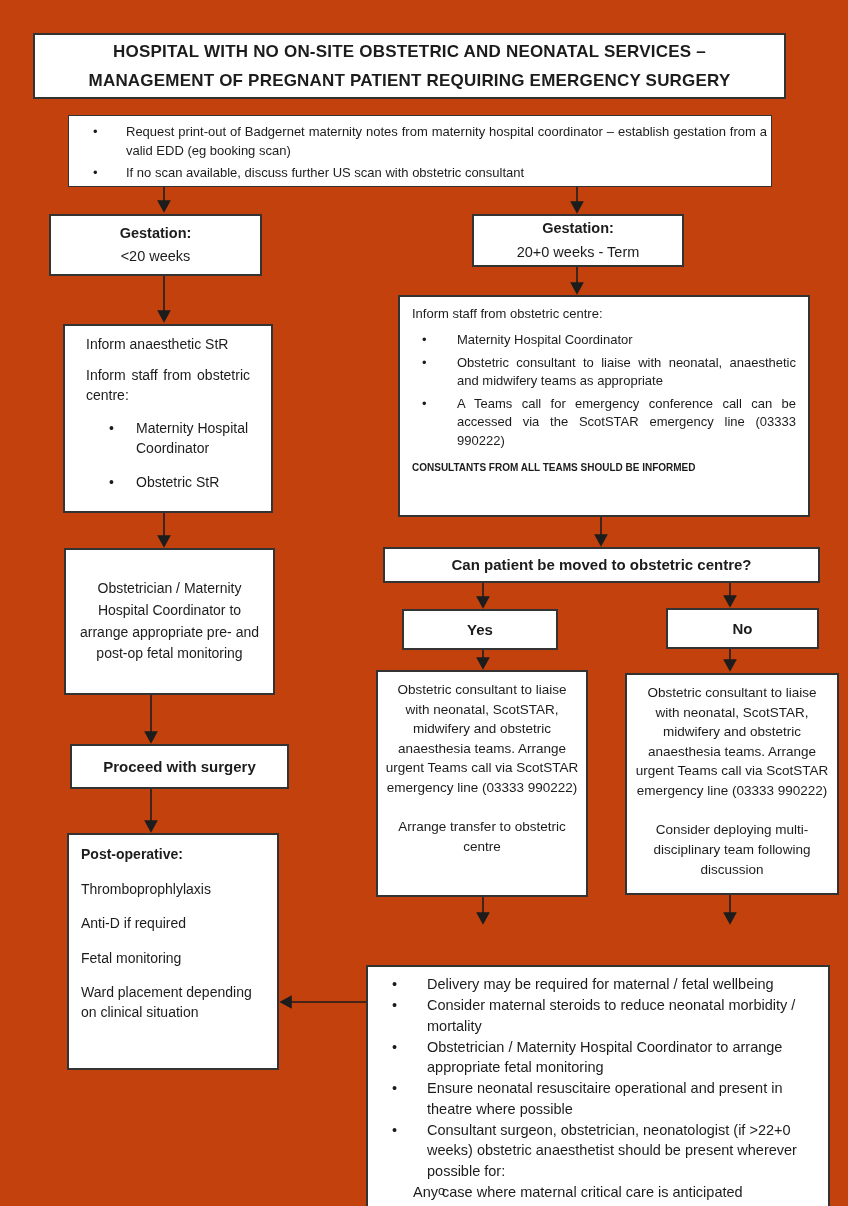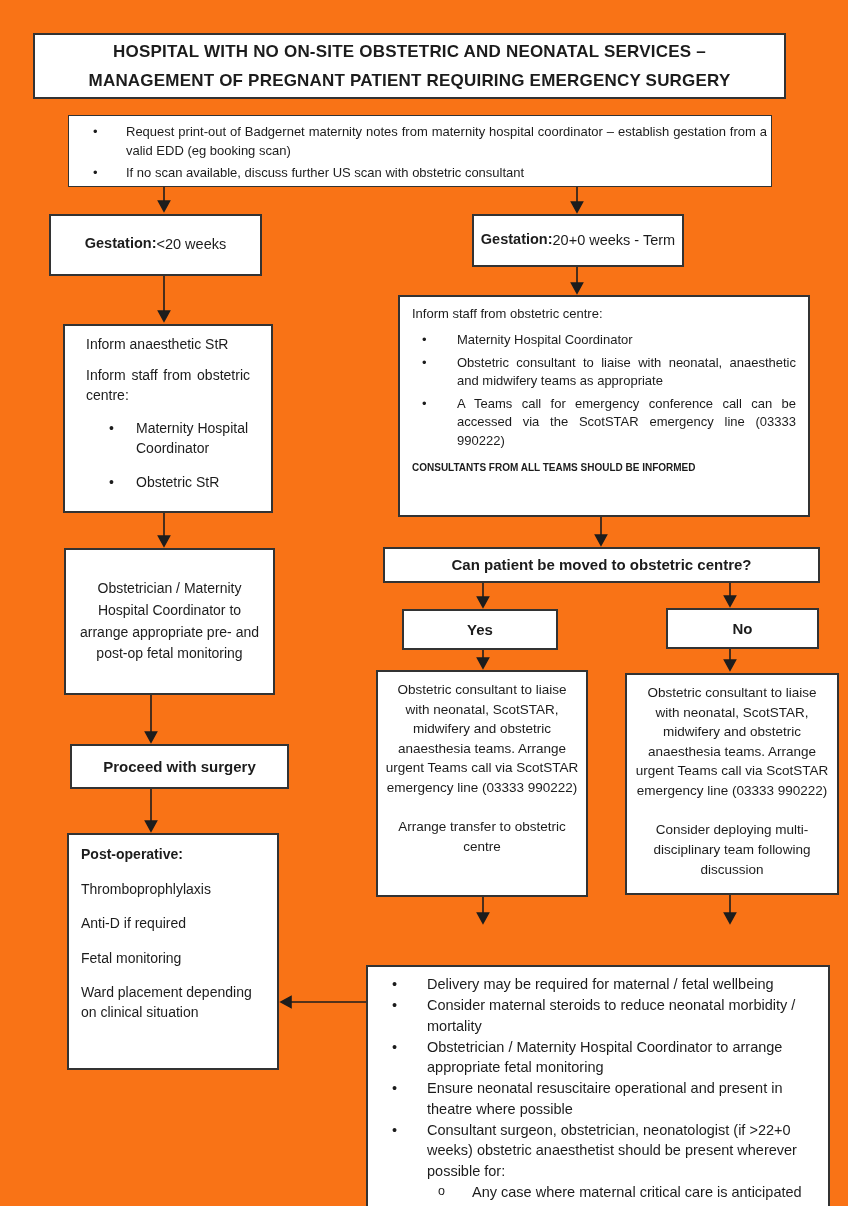--- a/index.html
+++ b/index.html
@@ -1,21 +1,21 @@
 <!DOCTYPE html>
 <html><head>
 <meta charset="utf-8">
 <style>
   * { margin:0; padding:0; box-sizing:border-box; }
   html,body { background:#ffffff; }
   body { font-family:"Liberation Sans", sans-serif; color:#1c1c1c; }
-  .canvas { position:relative; width:848px; height:1206px; background:#f97316; overflow:hidden; }
+  .canvas { position:relative; width:848px; height:1206px; background:#c2410c; overflow:hidden; }
   svg.arrows { position:absolute; left:0; top:0; width:848px; height:1206px; pointer-events:none; }
   .box { position:absolute; background:#fff; border:2px solid #333; font-size:14.5px; line-height:1.45; }
-  .cvh { display:flex; flex-direction:row; justify-content:center; align-items:center; text-align:center; }
+  .cvh { display:flex; flex-direction:column; justify-content:center; align-items:center; text-align:center; }
   .b { font-weight:bold; }
   .li { position:relative; }
   .li::before { content:"\2022"; position:absolute; }
 
   #box-title { left:33px; top:33px; width:753px; height:66px; border-width:2px;
     font-size:17px; font-weight:bold; letter-spacing:.2px; line-height:1.72;
     display:flex; flex-direction:column; justify-content:center; text-align:center; }
 
   #box-intro { left:68px; top:115px; width:704px; height:72px; border-width:1.5px;
     font-size:13px; padding:7px 4px 0 0; }
@@ -50,21 +50,21 @@
   #box-monitoring { left:64px; top:548px; width:211px; height:147px; font-size:14px; padding:0 13px; line-height:1.55; }
   #box-proceed { left:70px; top:744px; width:219px; height:45px; font-weight:bold; font-size:15px; }
 
   #box-postop { left:67px; top:833px; width:212px; height:237px; font-size:14px; padding:10px 12px; line-height:1.4; }
   #box-postop .heading { margin-bottom:15px; }
   .postop-item { margin-bottom:15px; }
 
   #box-outcome { left:366px; top:925px; width:464px; height:258px; font-size:14.5px; padding:7px 12px 0 0; line-height:1.4;margin-top:40px; }
   .out-list .li { padding-left:59px; margin-bottom:1px; }
   .out-list .li::before { left:24px; }
-  .sub-list .li { padding-left:104px; }
+  .sub-list .li { padding-left:45px; }
   .sub-list .li::before { content:"o"; left:70px; font-size:12.5px; top:1px; }
 </style>
 </head>
 <body>
 
 <div class="canvas">
 
   <svg class="arrows" viewBox="0 0 848 1206">
     <g stroke="#1d1d1d" stroke-width="1.6" fill="#1d1d1d">
 

